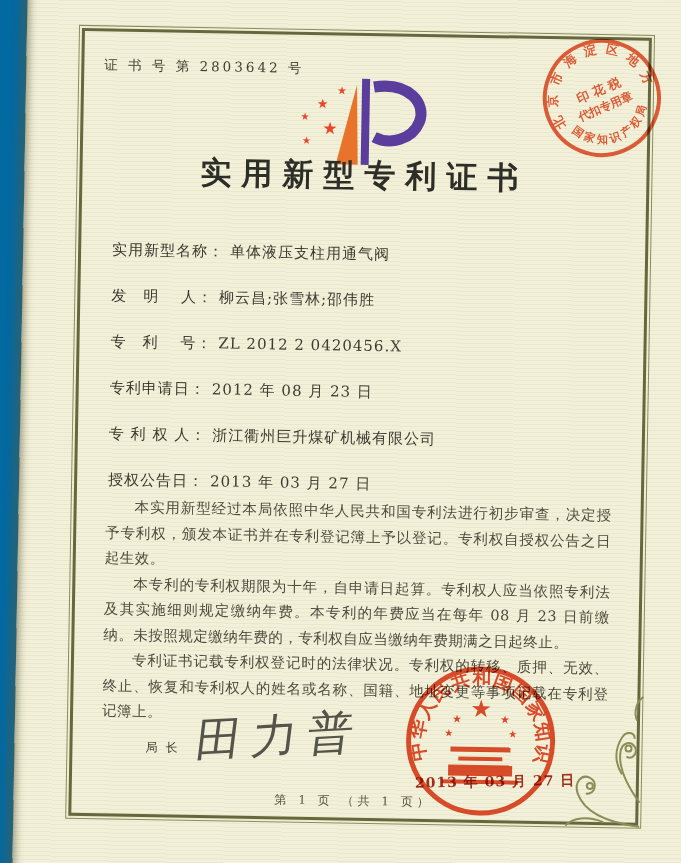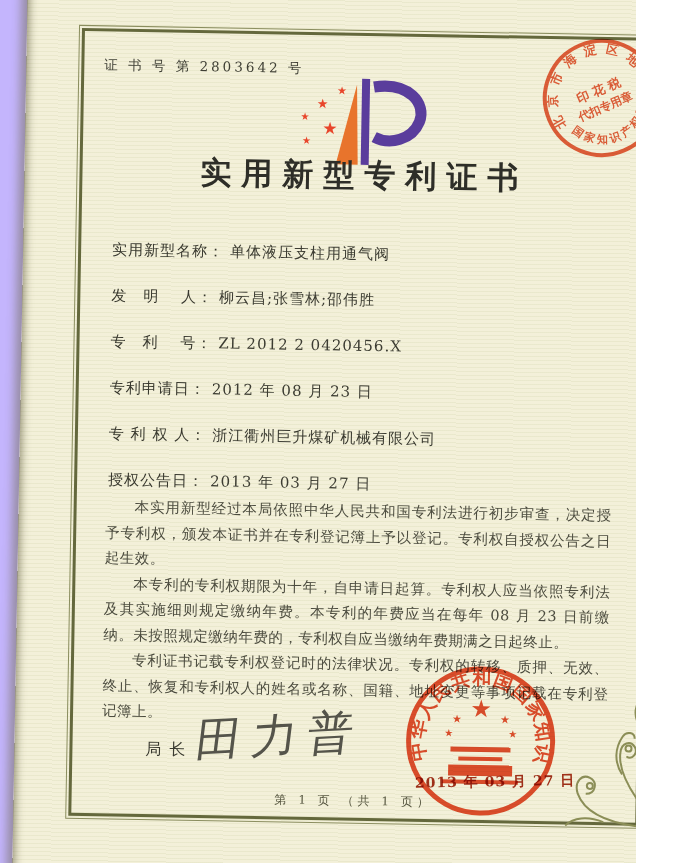--- a/index.html
+++ b/index.html
@@ -1,37 +1,37 @@
 <!DOCTYPE html>
 <html><head>
 <meta charset="utf-8">
 <style>
   html,body{margin:0;padding:0;background:#ffffff;}
-  .scan{position:relative;width:636px;height:863px;overflow:hidden;background:#c4b5fd;
-        font-family:"DejaVu Serif","Liberation Serif",serif;}
+  .scan{position:relative;width:636px;height:863px;overflow:hidden;background:#0369a1;
+        font-family:"DejaVu Serif","Liberation Serif",serif;padding-left:45px;}
   .paper{position:absolute;left:20px;top:-10px;width:700px;height:884px;
          background:#f3f0d9;
          background-image:repeating-linear-gradient(0deg,rgba(185,192,138,.16) 0px,rgba(185,192,138,.16) 1px,rgba(0,0,0,0) 1px,rgba(0,0,0,0) 4px);
          transform:rotate(1deg);transform-origin:50% 50%;
          box-shadow:-6px 4px 10px rgba(95,90,55,.45), inset 7px 0 9px -5px rgba(70,65,35,.55);}
   .frame{position:absolute;left:52px;top:40px;width:574px;height:792px;
          border:1px solid #8a8d5e;}
   .frame-inner{position:absolute;inset:2px;border:3px solid #64683c;}
   .cert-no{position:absolute;left:25px;top:30px;font-size:13.5px;letter-spacing:3px;color:#3f3f35;}
   .logo{position:absolute;left:208px;top:46px;width:150px;height:92px;}
   .title{position:absolute;left:0;top:124px;width:100%;text-align:center;
          font-size:31px;font-weight:bold;letter-spacing:10px;color:#2e2e28;}
   .fields{position:absolute;left:36px;top:212px;width:510px;}
   .field-row{font-size:15px;line-height:22px;margin-bottom:24px;color:#38382e;white-space:nowrap;}
   .field-label{letter-spacing:1px;}
   .field-value{margin-left:6px;letter-spacing:1px;color:#3c3c32;}
   .body-text{position:absolute;left:34px;top:468px;width:506px;color:#4c4c3f;}
   .body-text p{margin:0;text-indent:2em;font-size:14.5px;line-height:25.5px;
                text-align:justify;letter-spacing:0.5px;}
-  .director{position:absolute;left:78px;top:712px;font-size:16px;letter-spacing:8px;color:#3a3a30;}
+  .director{position:absolute;left:78px;top:712px;font-size:12px;letter-spacing:8px;color:#3a3a30;}
   .signature{position:absolute;left:128px;top:676px;font-size:46px;color:#44443c;
              letter-spacing:10px;transform:rotate(-4deg) skewX(-10deg);opacity:.9;}
   .authority-seal{position:absolute;left:323px;top:618px;width:180px;height:180px;
                   mix-blend-mode:multiply;opacity:.92;}
   .seal-date{position:absolute;left:348px;top:740px;width:160px;font-size:14px;font-weight:bold;
              letter-spacing:1px;color:#a8331d;transform:rotate(-2deg);mix-blend-mode:multiply;white-space:nowrap;}
   .tax-stamp{position:absolute;left:453px;top:-7px;width:140px;height:140px;
              transform:rotate(-24deg);mix-blend-mode:multiply;opacity:.9;}
   .page-footer{position:absolute;left:0;top:762px;width:100%;text-align:center;
                font-size:12px;letter-spacing:4px;color:#55553f;}

